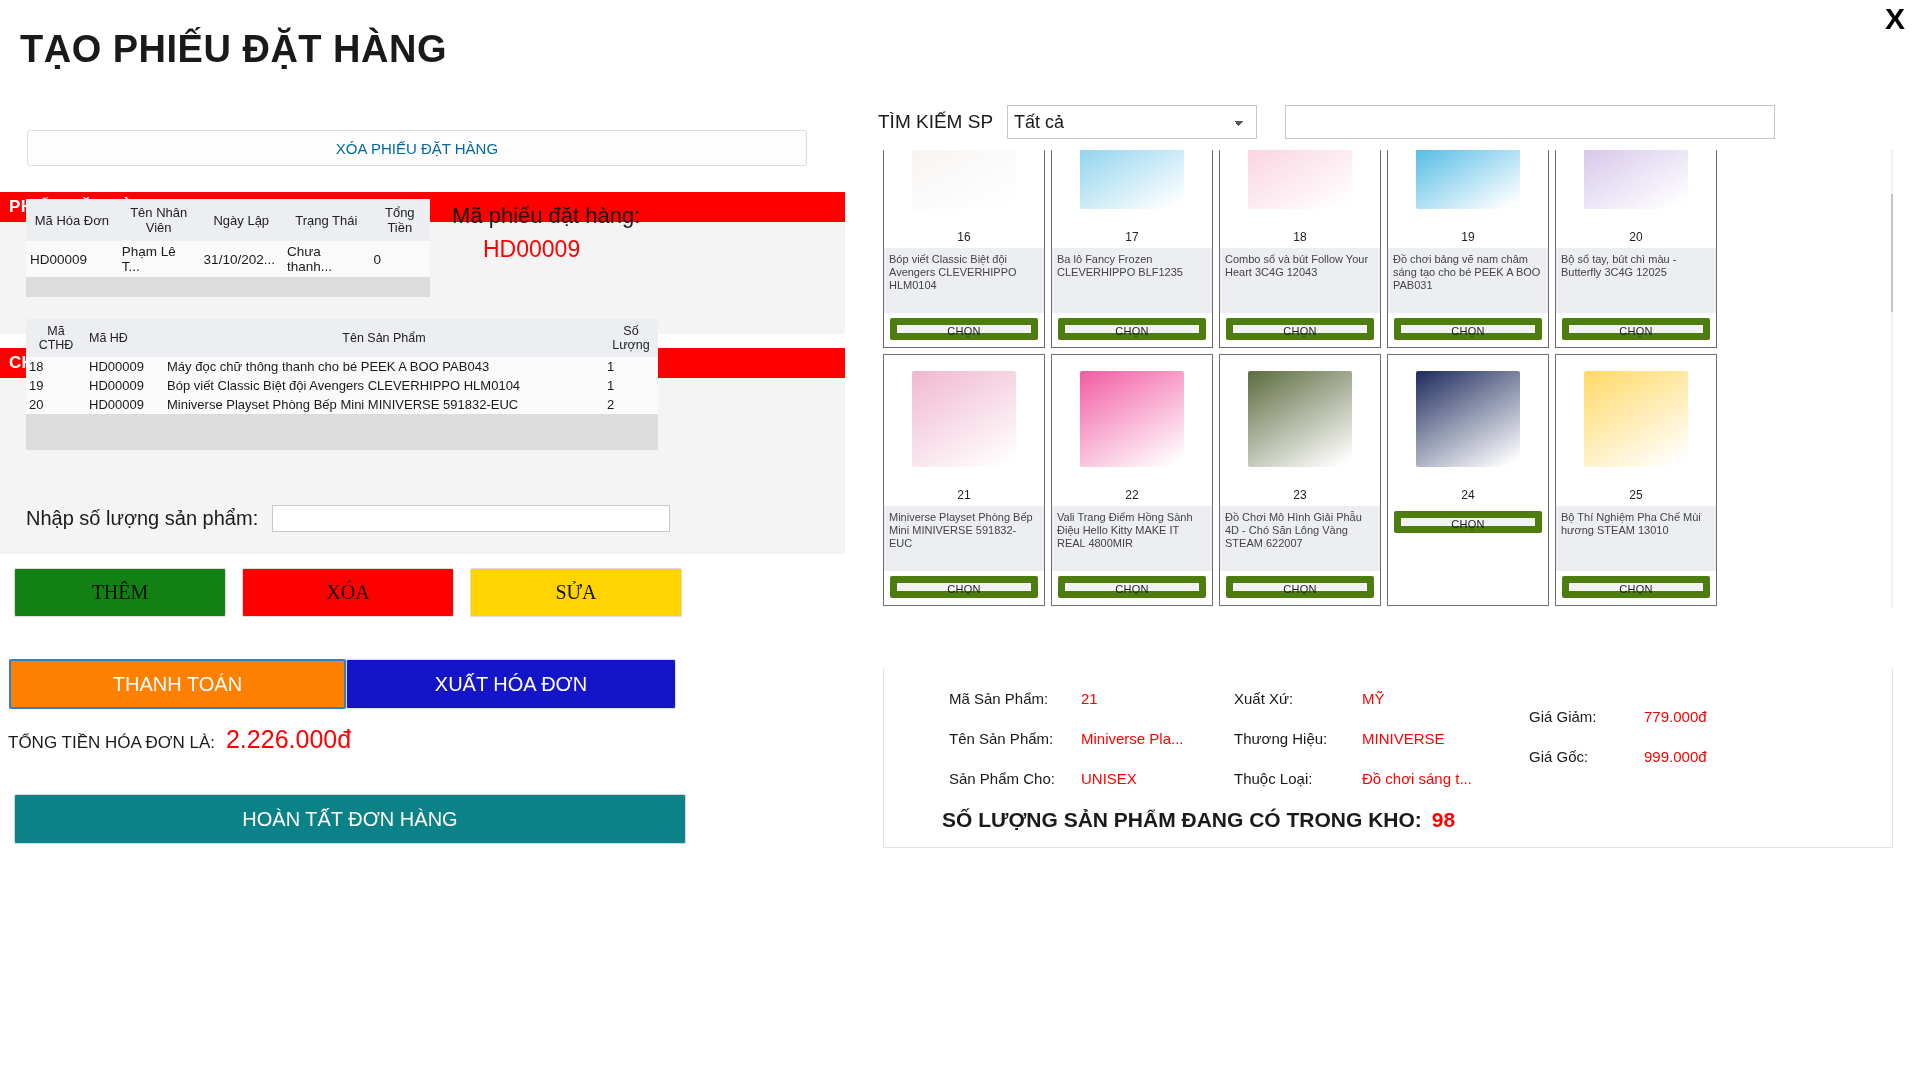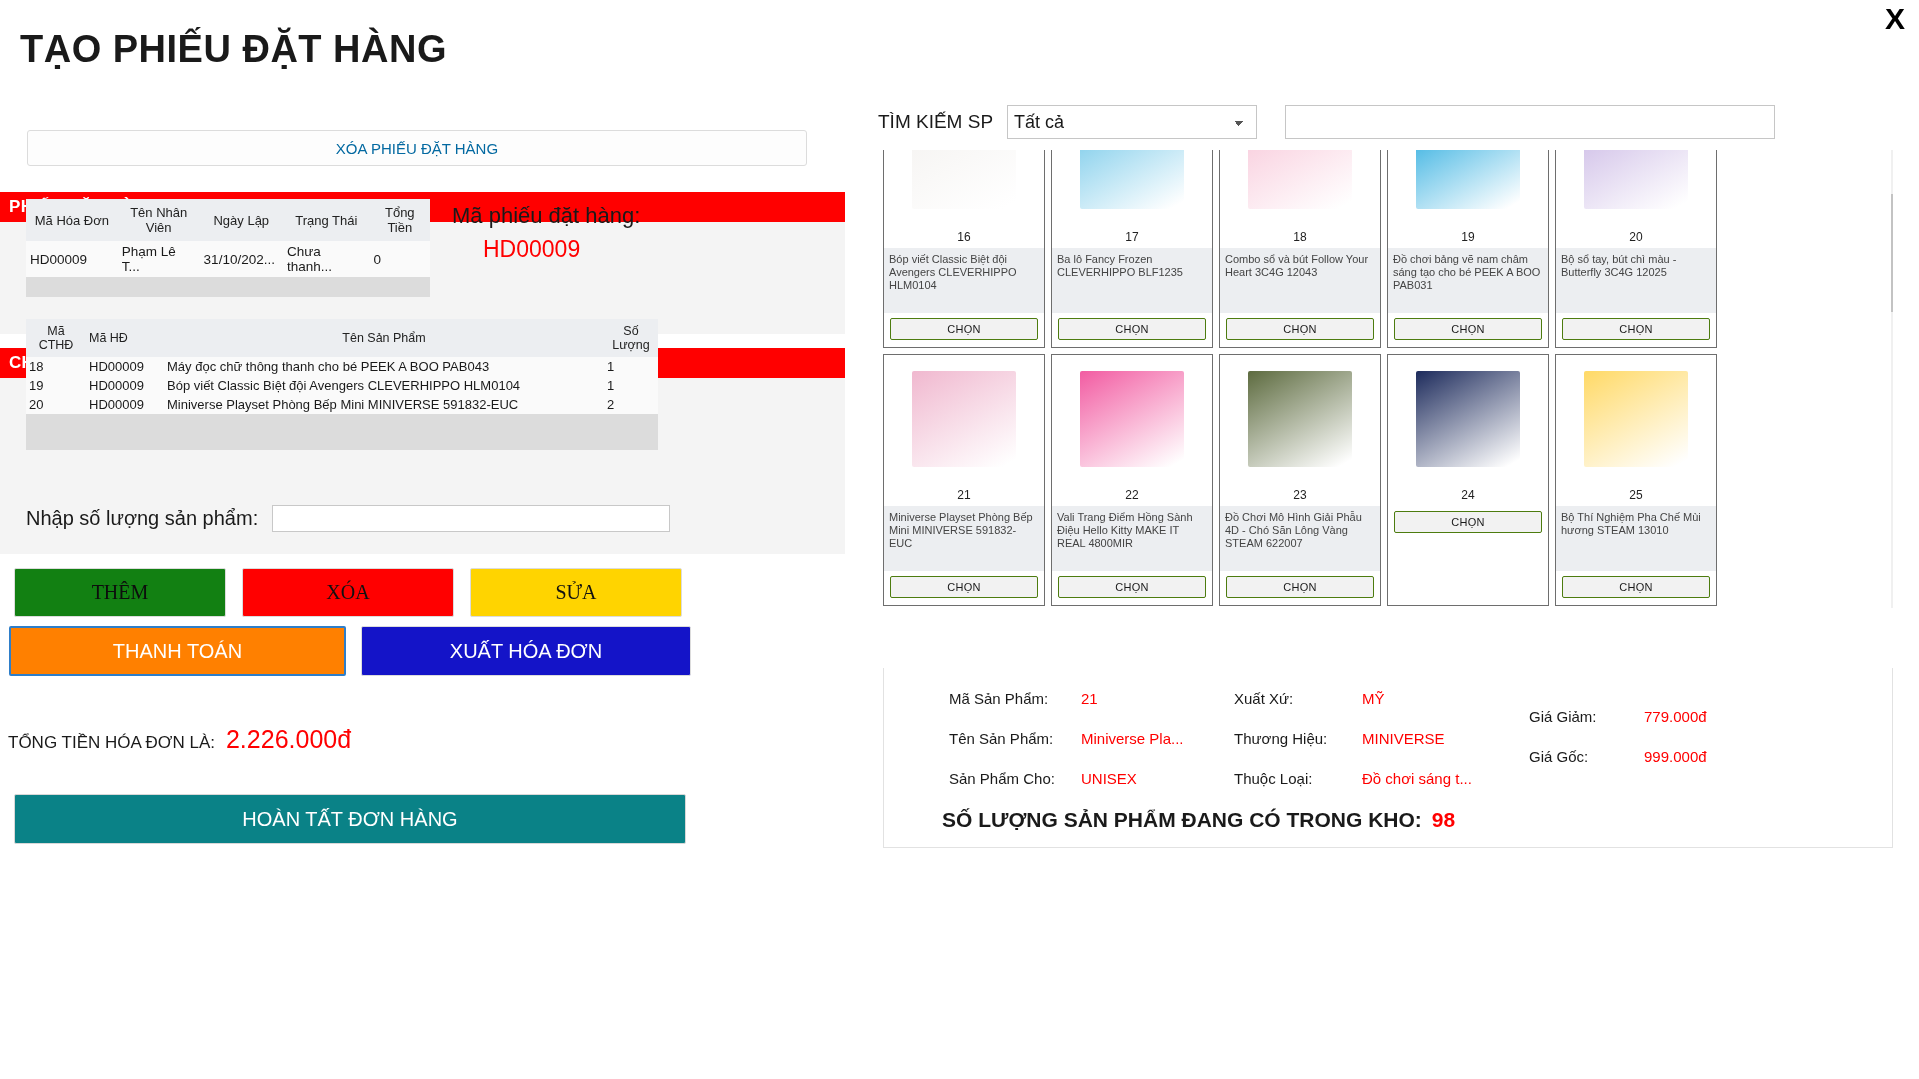--- a/index.html
+++ b/index.html
@@ -101,21 +101,21 @@
   .action-row { position:absolute; left:14px; top:568px; display:flex; gap:16px; }
   .act-btn {
     width: 212px; height: 49px; border:1px solid #dcdcdc; border-radius:2px;
     font-size: 20px; font-weight:400; cursor:pointer;
     font-family:Liberation Serif, serif;
   }
   .act-add { background:#128012; color:#0d0d0d; }
   .act-del { background:#ff0000; color:#111; }
   .act-edit { background:#ffd400; color:#111; }
 
-  .pay-row { position:absolute; left:9px; top:626px; display:flex; gap:15px; }
+  .pay-row { position:absolute; left:9px; top:659px; display:flex; }
   .pay-btn {
     height: 50px; font-size: 20px; color:#fff; cursor:pointer;
     border-radius:2px; font-family:"Liberation Sans", sans-serif;
   }
   .pay-thanh { width: 337px; background:#ff8000; border:2px solid #2e7ec9; }
   .pay-xuat  { width: 330px; background:#1414c8; border:1px solid #dcdcdc; }
 
   .total-row { position:absolute; left:8px; top:725px; display:flex; align-items:baseline; }
   .total-label { font-size: 17px; color:#1a1a1a; }
   .total-value { font-size: 25px; color:#ff0000; margin-left:11px; }
@@ -163,21 +163,21 @@
     overflow:hidden; background:#fff;
   }
   .prod-img .ph { width: 104px; height: 96px; border-radius:2px; }
   .prod-id { text-align:center; font-size:12px; color:#222; padding: 5px 0 4px; }
   .prod-name {
     background:#eceef1; color:#444; font-size:11px; line-height:13px;
     padding: 5px 5px 0; flex:1;
   }
   .prod-choose {
     margin: 5px 6px 7px; height: 22px; background:#f2f2f2;
-    border:1px solid #4d7c0f; border-radius:2px;
+    border:7px solid #4d7c0f; border-radius:2px;
     font-size:11px; letter-spacing:.3px; color:#1a1a1a; cursor:pointer;
     font-family:"Liberation Sans", sans-serif;
   }
   .scrollbar {
     position:absolute; right:-10px; top:0; width:12px; height:458px; background:#f0f0f0;
   }
   .scroll-thumb { position:absolute; top:44px; left:0; width:12px; height:118px; background:#c3c3c3; }
 
   
   .info-bar {

